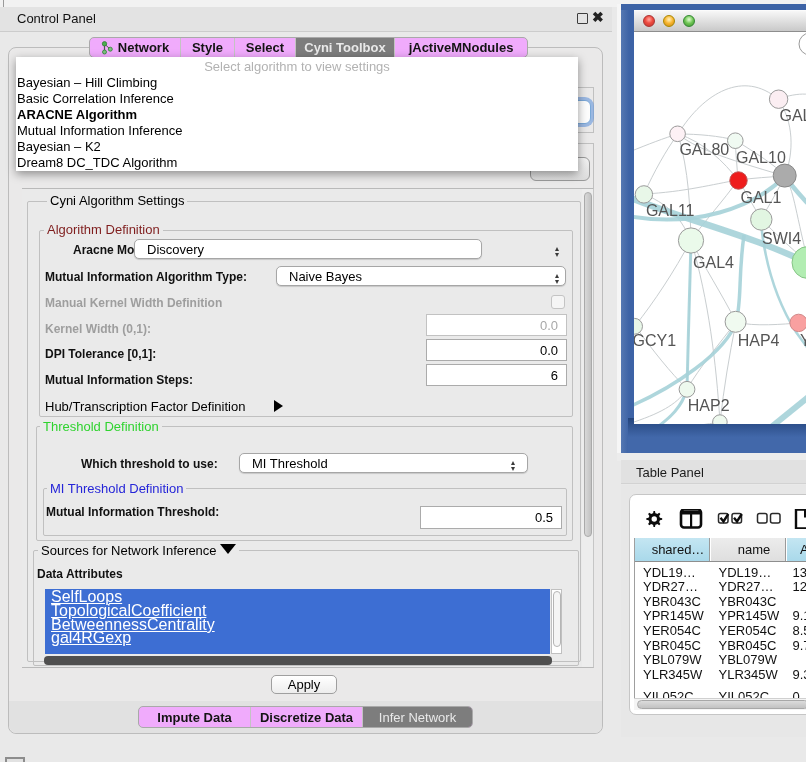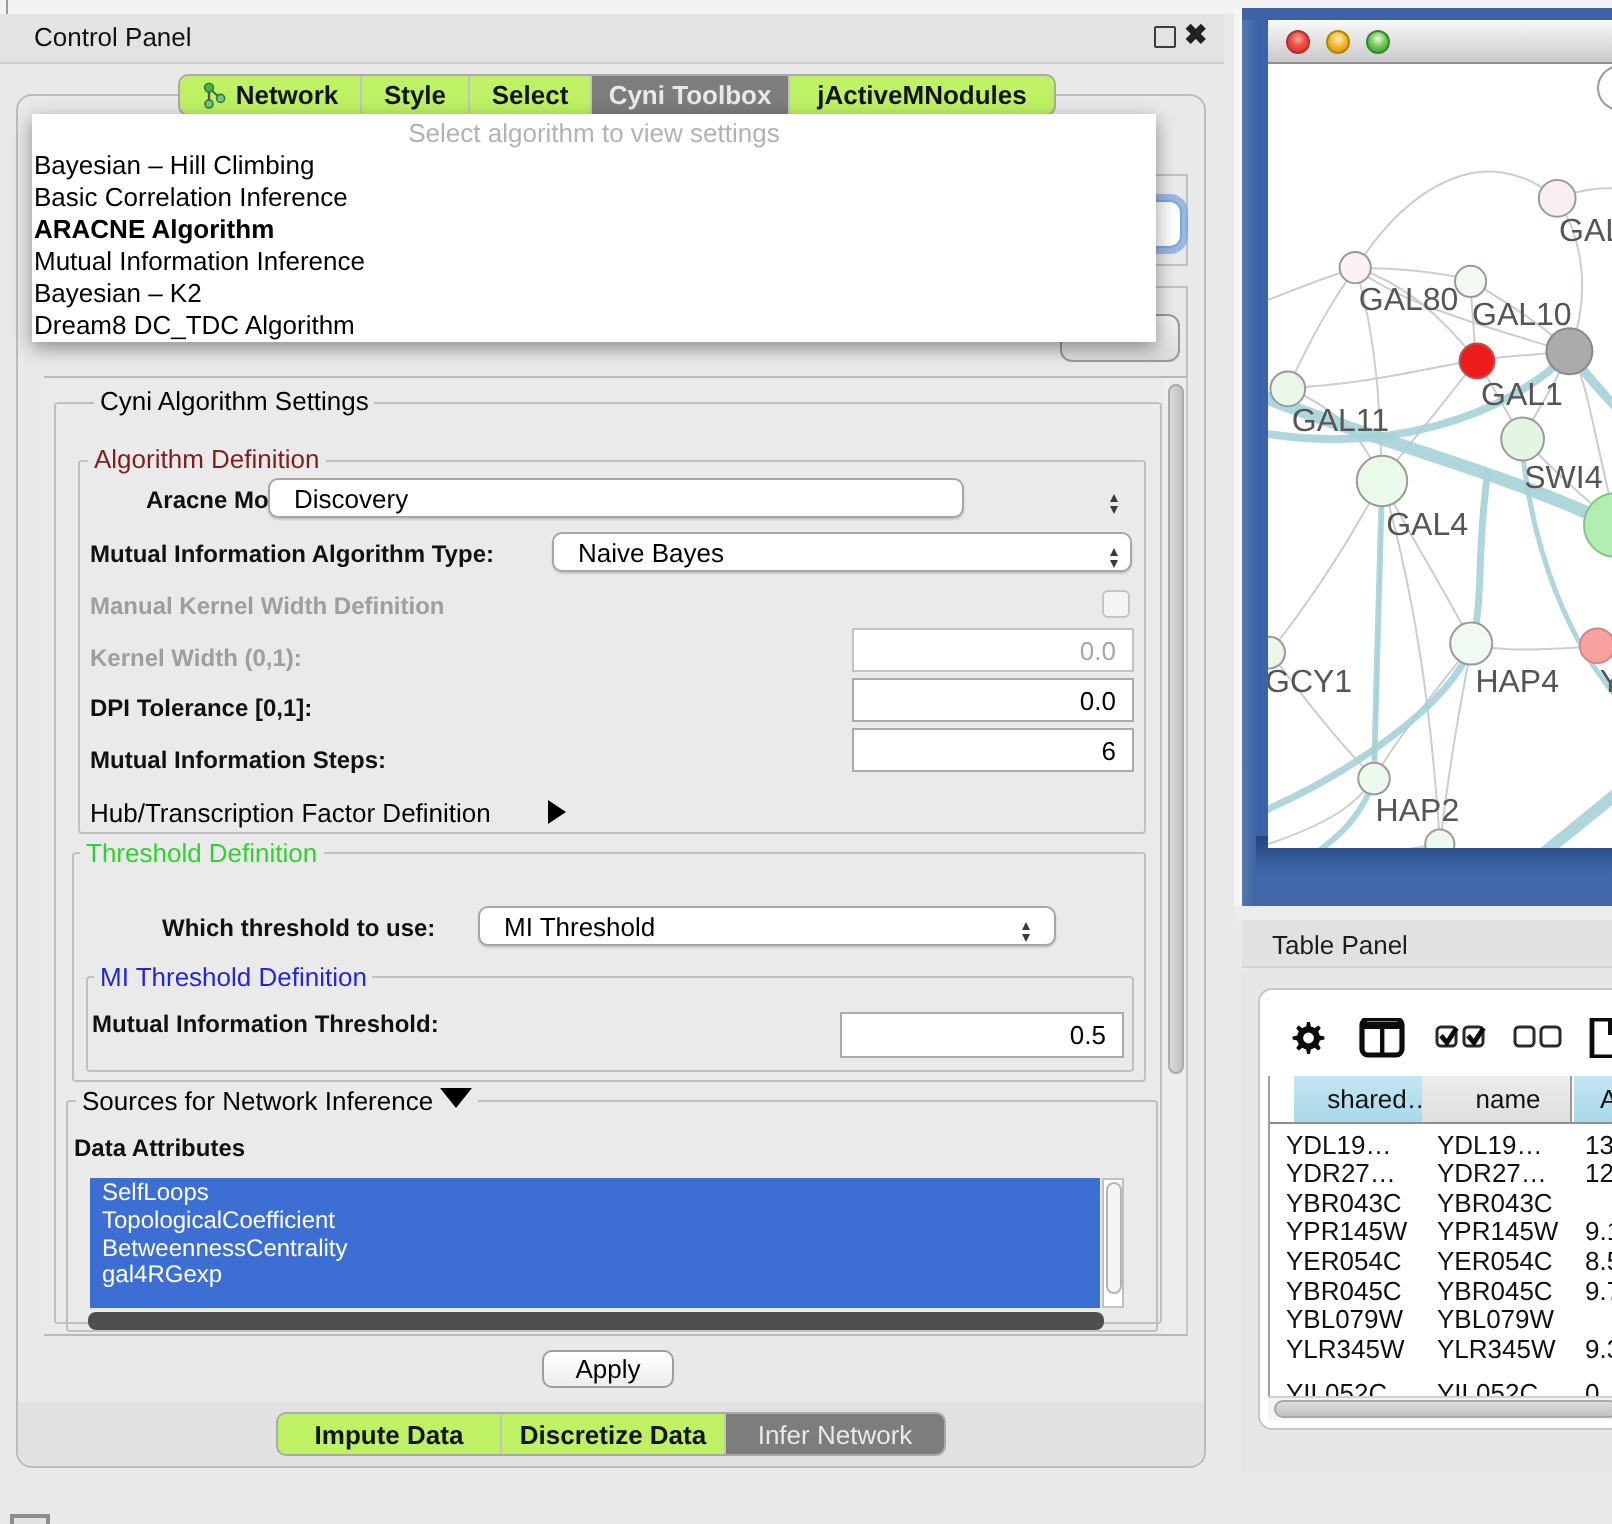--- a/index.html
+++ b/index.html
@@ -12,21 +12,21 @@
 .combo{position:absolute;background:#fff;border:1px solid #a6a6a6;border-radius:5px;
 box-shadow:0 1px 1px rgba(0,0,0,0.15);font-size:13px;color:#000;}
 .combo .ct{position:absolute;left:12px;top:2px;}
 .spin{position:absolute;width:0;height:0;border-left:2.5px solid transparent;border-right:2.5px solid transparent;}
 .up{border-bottom:4.5px solid #3a3a3a;}
 .dn{border-top:4.5px solid #3a3a3a;}
 .field{position:absolute;background:#fff;border:1px solid #ababab;font-size:13px;color:#000;text-align:right;}
 .field .fv{position:absolute;right:8px;top:3px;}
 .gbox{position:absolute;border:1px solid #c0c0c0;border-radius:2px;}
 .gtitle{position:absolute;background:#eaeaea;padding:0 3px;font-size:13px;color:#000;white-space:nowrap;}
-.seg{position:absolute;background:#bef264;border:1px solid #a9a9a9;border-radius:5px;display:flex;overflow:hidden;}
+.seg{position:absolute;background:#f0abfc;border:1px solid #a9a9a9;border-radius:5px;display:flex;overflow:hidden;}
 .seg .s{flex:none;display:flex;align-items:center;justify-content:center;font-size:13px;font-weight:bold;color:#141414;border-right:1px solid #c3c3c3;}
 .seg .s:last-child{border-right:none;}
 .seg .sel{background:#7d7d7d;color:#e9e9e9;}
 </style>
 </head>
 <body>
 <div id="stage">
 
 <div class="abs" style="left:0;top:0;width:806px;height:7px;background:#f2f2f2;"></div>
 <div class="abs" style="left:3px;top:0;width:1px;height:7px;background:#9a9a9a;"></div>
@@ -115,21 +115,21 @@
 <div class="gtitle" style="left:47px;top:481px;color:#2525d8;">MI Threshold Definition</div>
 <div class="lbl abs" style="left:46px;top:505px;">Mutual Information Threshold:</div>
 <div class="field" style="left:420px;top:506px;width:142px;height:23px;padding-left:12px;">
       <span class="fv">0.5</span>
     </div>
 
 <div class="gbox" style="left:33px;top:550px;width:546px;height:116px;"></div>
 <div class="gtitle" style="left:38px;top:543px;">Sources for Network Inference <span style="display:inline-block;width:0;height:0;border-left:8px solid transparent;border-right:8px solid transparent;border-top:10px solid #000;vertical-align:1px;"></span></div>
 <div class="lbl abs" style="left:37px;top:567px;">Data Attributes</div>
 <div class="abs" style="left:45px;top:589px;width:505px;height:65px;background:#3d6ed3;overflow:hidden;">
- <div style="font-size:12px;color:#fff;line-height:13.8px;padding:1px 0 0 6px;">SelfLoops<br>TopologicalCoefficient<br>BetweennessCentrality<br>gal4RGexp</div>
+ <div style="font-size:16px;color:#fff;line-height:13.8px;padding:1px 0 0 6px;text-decoration:underline;">SelfLoops<br>TopologicalCoefficient<br>BetweennessCentrality<br>gal4RGexp</div>
 </div>
 <div class="abs" style="left:551px;top:589px;width:11px;height:65px;background:#ffffff;border:1px solid #c0c0c0;"></div>
 <div class="abs" style="left:552.5px;top:591px;width:8px;height:56px;background:#f5f5f5;border:1px solid #b5b5b5;border-radius:4px;"></div>
 <div class="abs" style="left:44px;top:656px;width:508px;height:9px;background:#4f4f4f;border-radius:4px;"></div>
 
 <div class="abs" style="left:271px;top:675px;width:66px;height:19px;background:linear-gradient(#ffffff,#ededed);border:1px solid #9f9f9f;border-radius:5px;text-align:center;font-size:13px;color:#000;line-height:18px;">Apply</div>
 
 <div class="seg" style="left:138px;top:706px;width:335px;height:22px;">
  <div class="s" style="width:112px;">Impute Data</div>
  <div class="s" style="width:112px;">Discretize Data</div>
@@ -242,21 +242,21 @@
   <path d="M 89,8.8 l 3,3.6 l 4.8,-7.4" fill="none" stroke="#0c0c0c" stroke-width="2.4"></path>
   <rect x="112.5" y="4.5" width="9.5" height="9.5" rx="2" fill="none" stroke="#2a2a2a" stroke-width="1.5"></rect>
   <rect x="125.5" y="4.5" width="9.5" height="9.5" rx="2" fill="none" stroke="#2a2a2a" stroke-width="1.5"></rect>
   <path d="M 151,0.5 h 10 l 6,6 v 13 h -16 z" fill="none" stroke="#0c0c0c" stroke-width="2.4"></path>
   <path d="M 160,0.5 v 7 h 7" fill="none" stroke="#0c0c0c" stroke-width="2"></path>
  </g>
 </svg>
 </div>
 
 <div class="abs" style="left:634px;top:538px;width:172px;height:24px;overflow:hidden;">
- <div class="abs" style="left:1px;top:0;width:75px;height:24px;background:linear-gradient(#c4e6f2,#a8d8ea);border-right:1px solid #9a9a9a;text-align:center;font-size:13px;color:#111;line-height:24px;padding-left:12px;margin-left:12px;">shared…</div>
+ <div class="abs" style="left:1px;top:0;width:75px;height:24px;background:linear-gradient(#c4e6f2,#a8d8ea);border-right:1px solid #9a9a9a;text-align:center;font-size:13px;color:#111;line-height:24px;padding-left:12px;">shared…</div>
  <div class="abs" style="left:77px;top:0;width:75px;height:24px;background:linear-gradient(#ececec,#dedede);border-right:1px solid #9a9a9a;text-align:center;font-size:13px;color:#111;line-height:24px;padding-left:12px;">name</div>
  <div class="abs" style="left:153px;top:0;width:60px;height:24px;background:linear-gradient(#c4e6f2,#a8d8ea);text-align:left;font-size:13px;color:#111;line-height:24px;padding-left:13px;">A…</div>
 </div>
 <div class="abs" style="left:634px;top:561px;width:172px;height:1px;background:#8e8e8e;"></div>
 <div class="abs" style="left:634px;top:538px;width:1px;height:160px;background:#9f9f9f;"></div>
 
 <div class="abs" style="left:634px;top:562px;width:172px;height:136px;overflow:hidden;font-size:13px;color:#111;">
  <div style="position:absolute;left:9px;top:3.6px;line-height:14.6px;">YDL19…<br>YDR27…<br>YBR043C<br>YPR145W<br>YER054C<br>YBR045C<br>YBL079W<br>YLR345W</div>
  <div style="position:absolute;left:84.5px;top:3.6px;line-height:14.6px;">YDL19…<br>YDR27…<br>YBR043C<br>YPR145W<br>YER054C<br>YBR045C<br>YBL079W<br>YLR345W</div>
  <div style="position:absolute;left:158.5px;top:3.6px;line-height:14.6px;">13.<br>12.<br>&nbsp;<br>9.1<br>8.5<br>9.7<br>&nbsp;<br>9.3</div>

